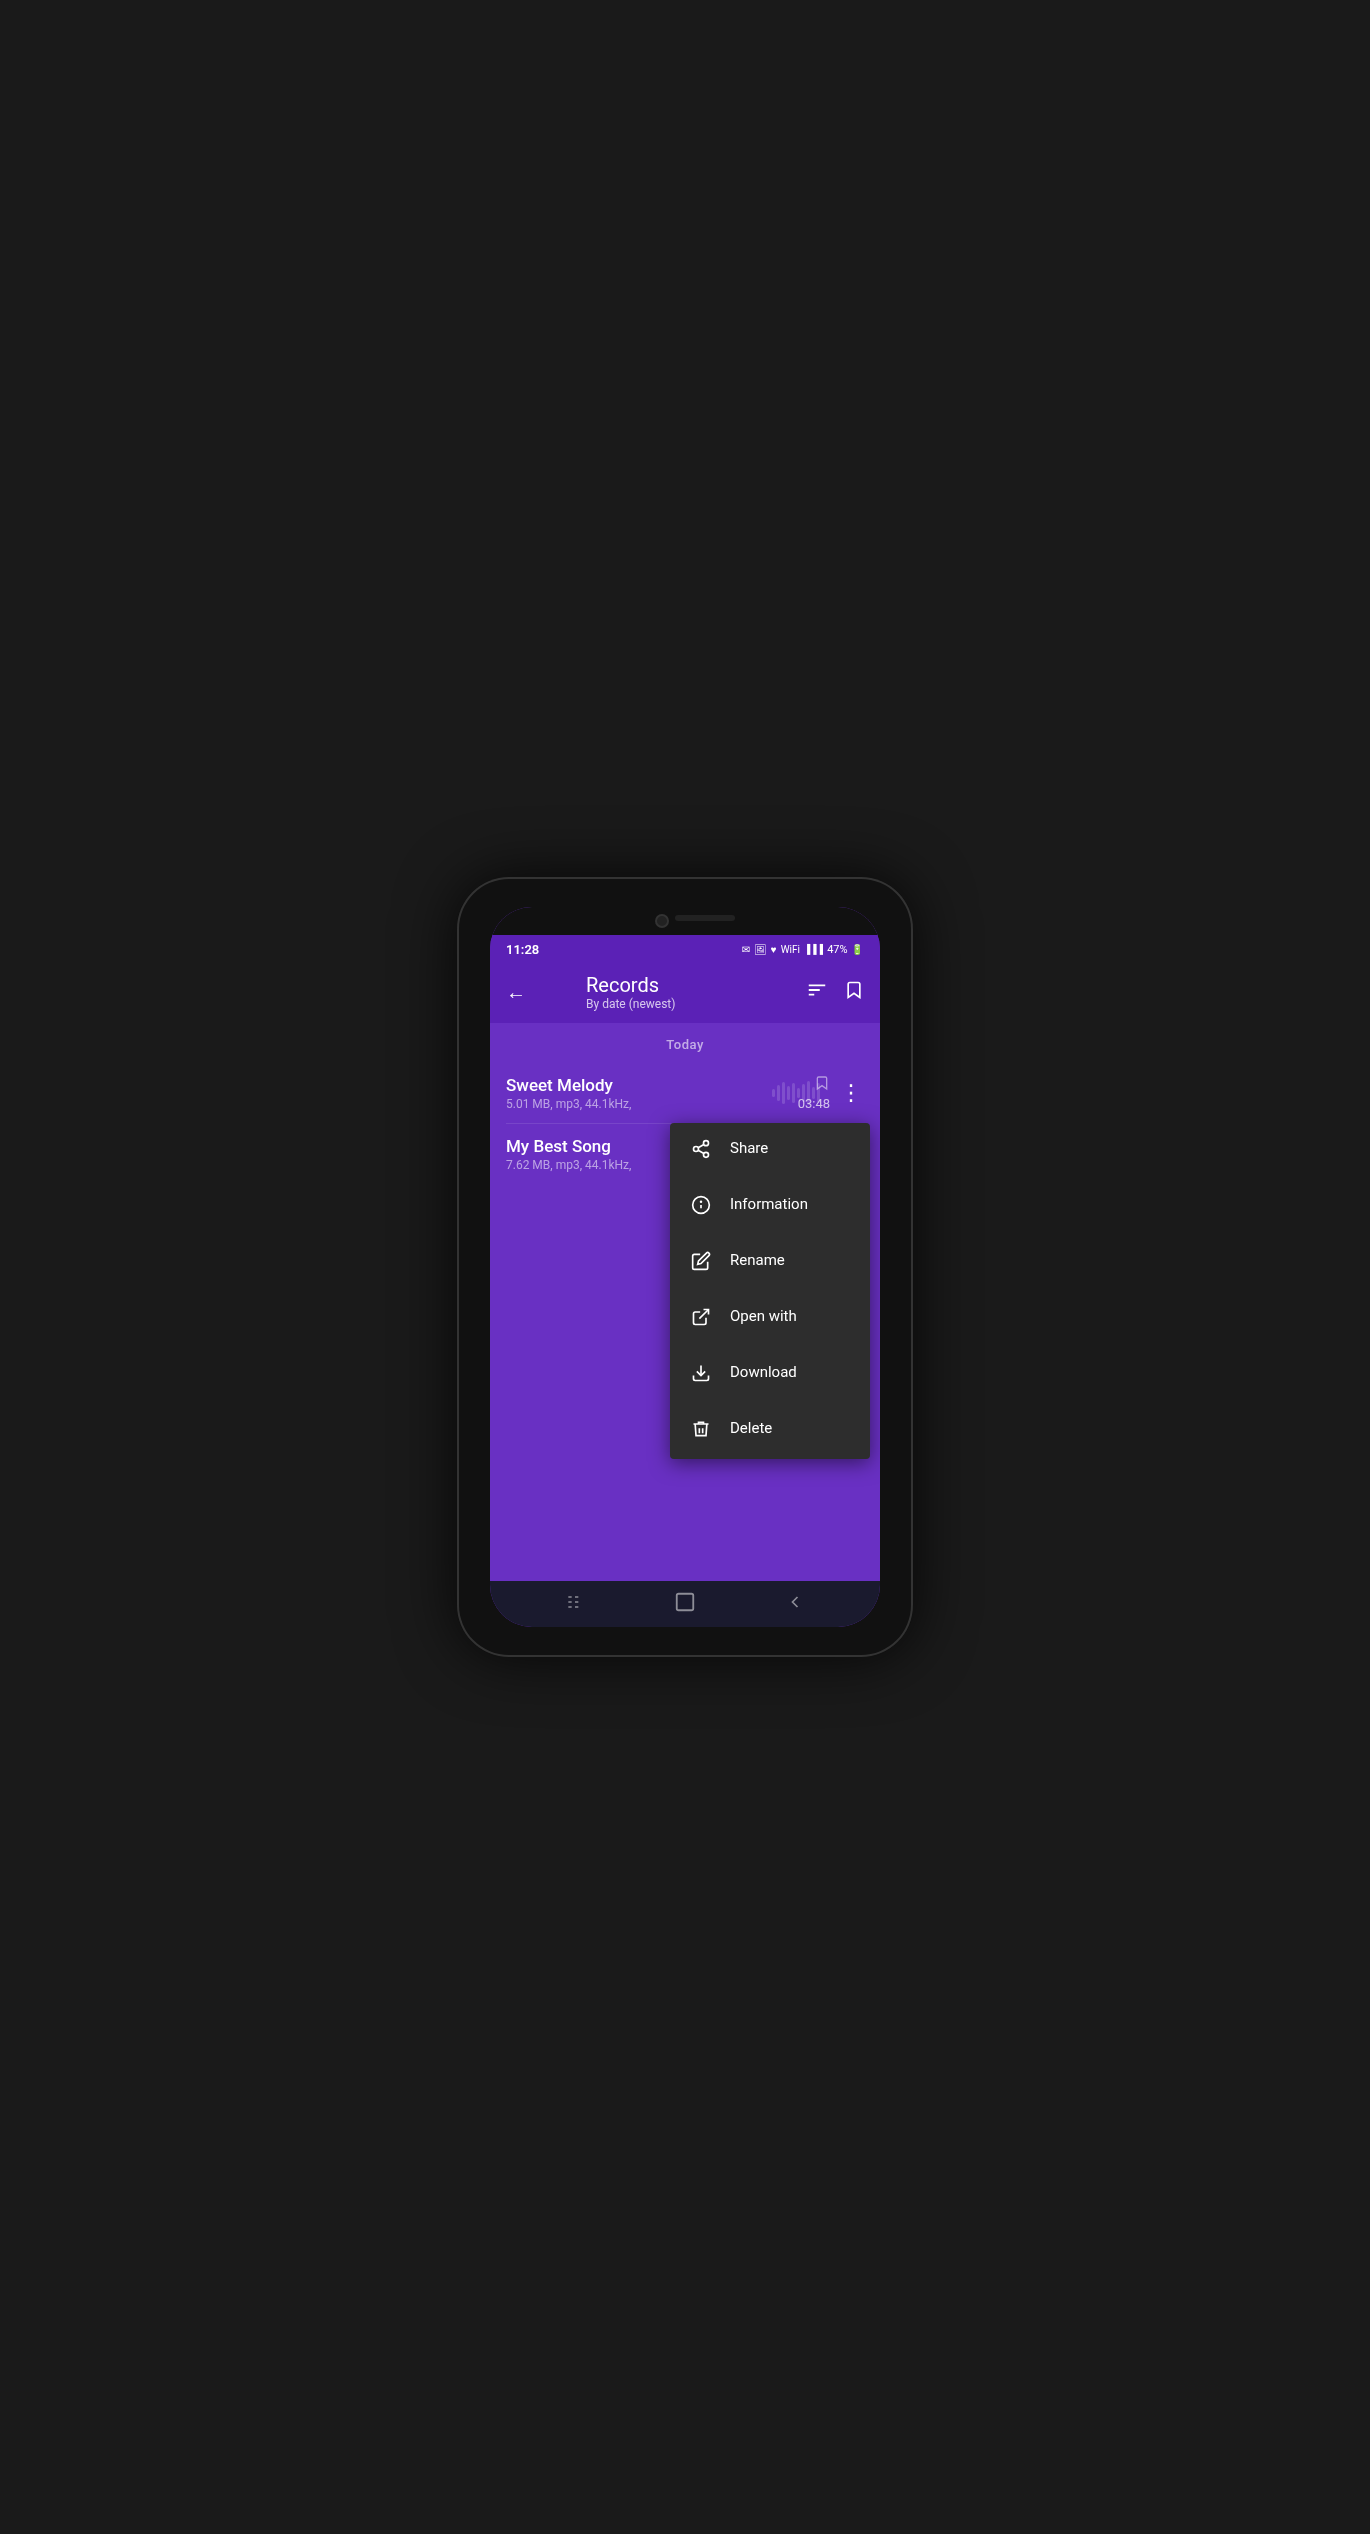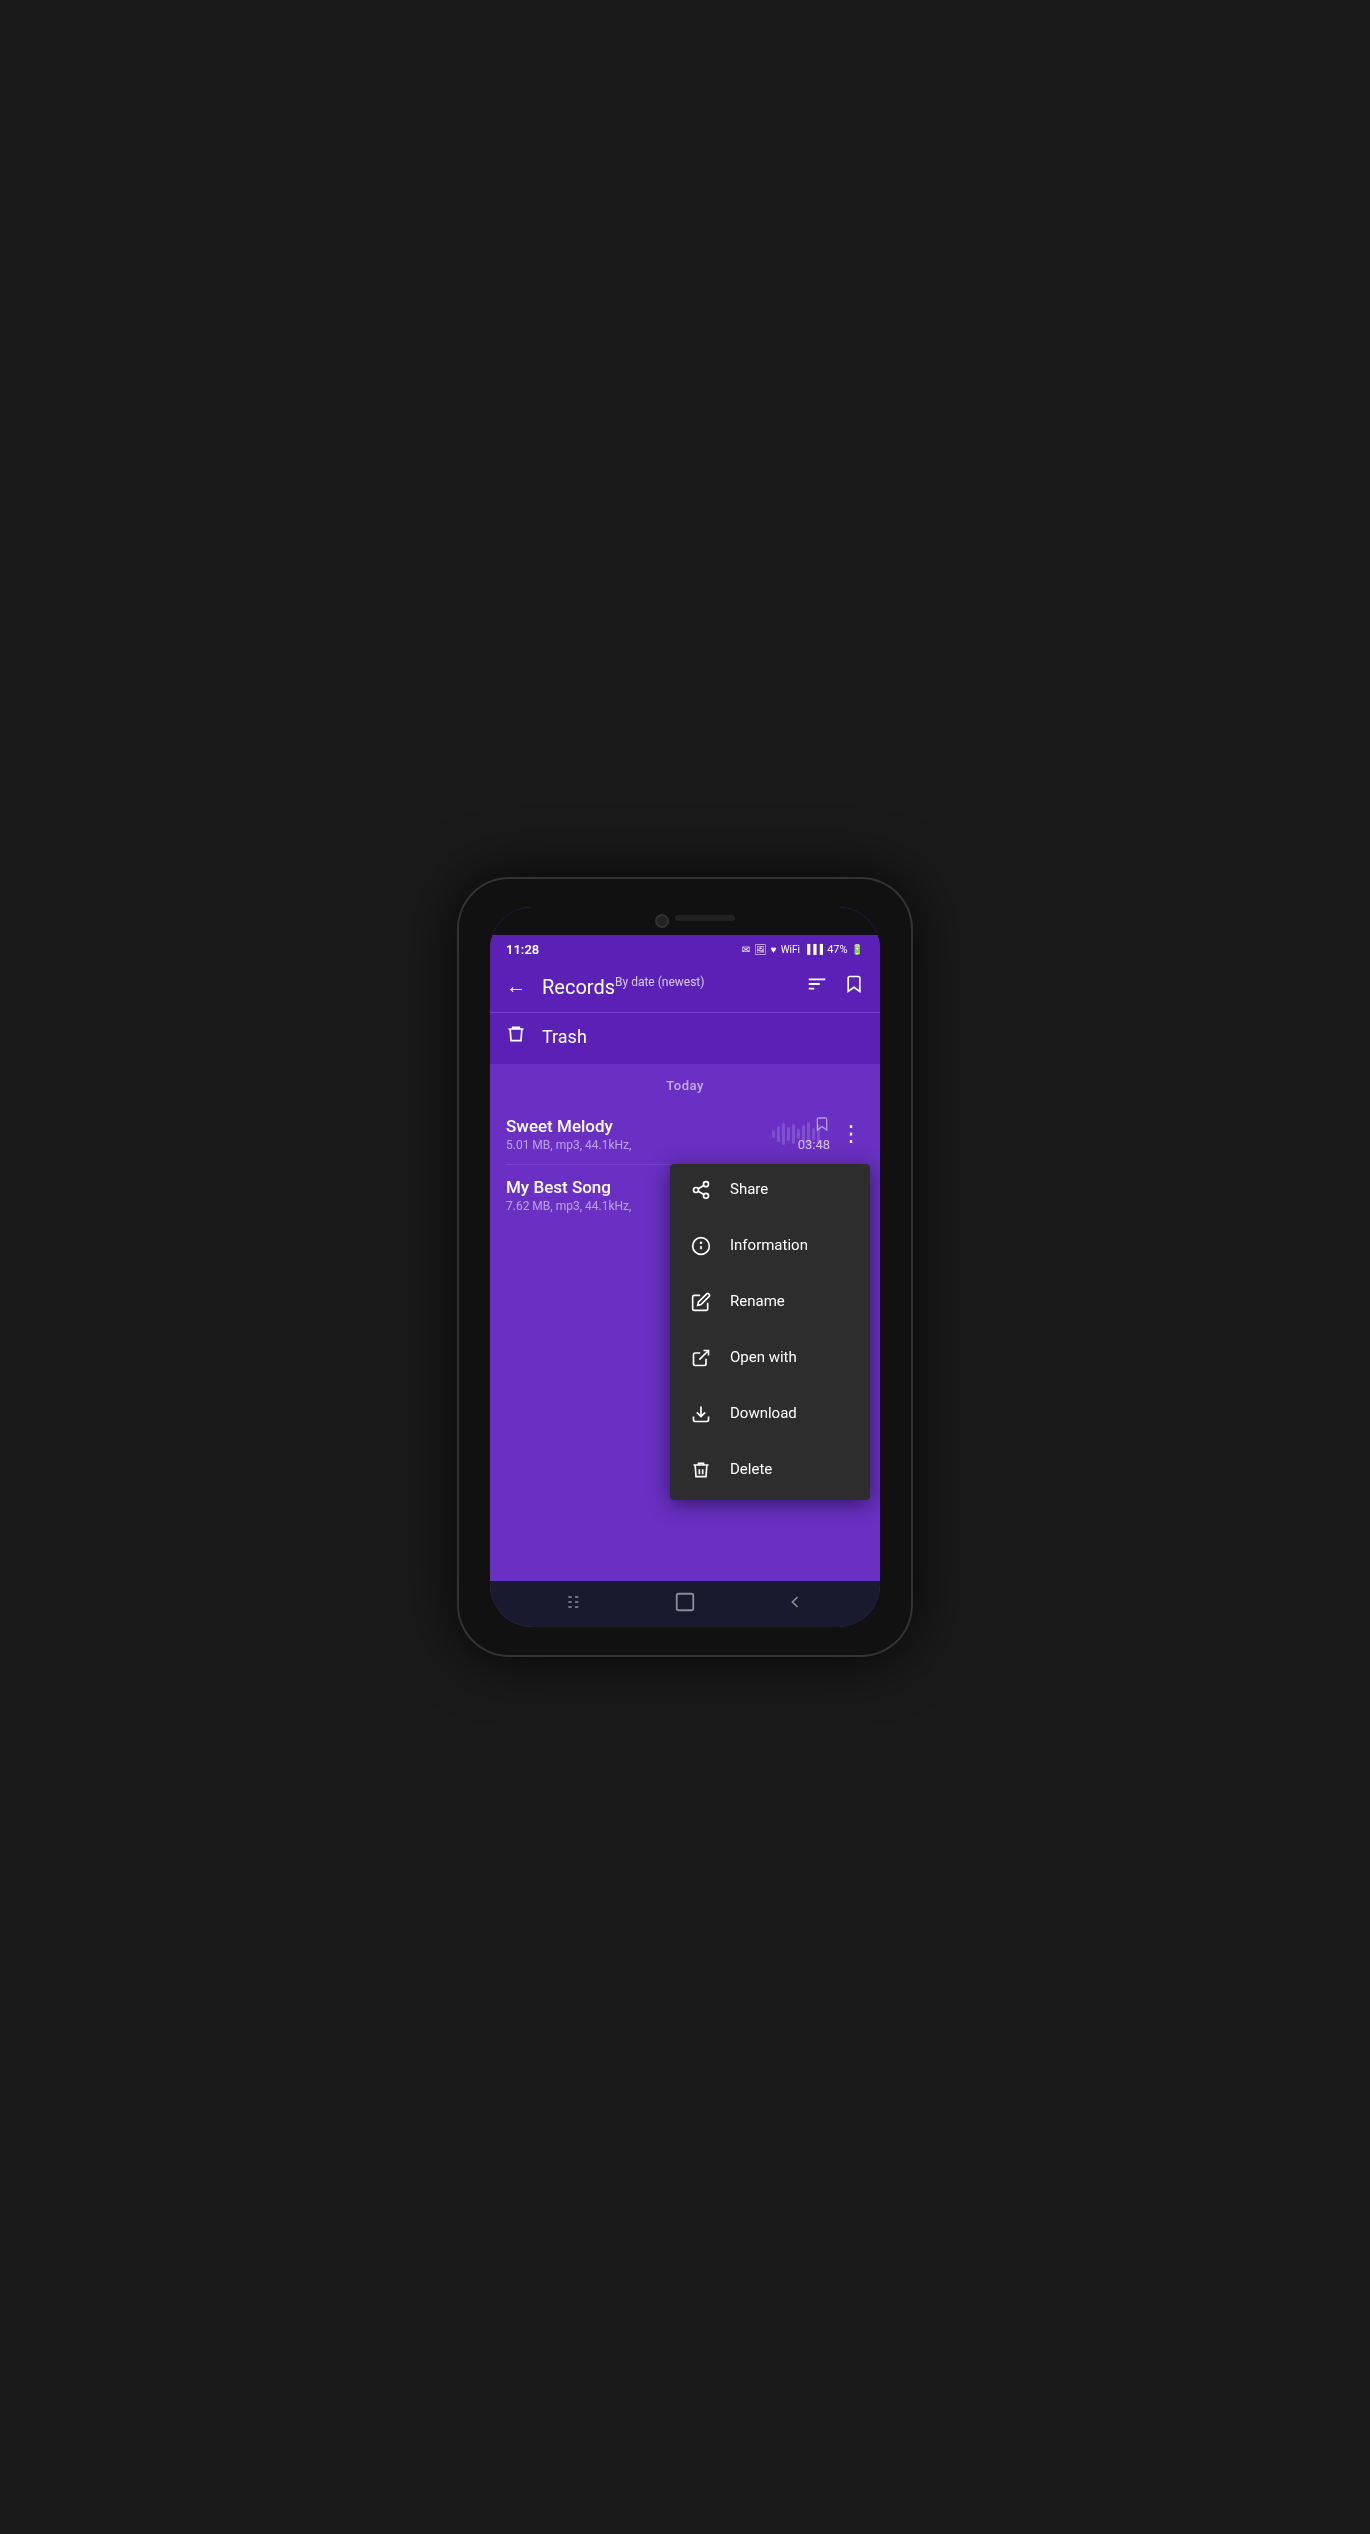--- a/index.html
+++ b/index.html
@@ -108,21 +108,22 @@
       align-items: center;
       gap: 16px;
     }
     .back-icon {
       color: white;
       font-size: 22px;
       cursor: pointer;
     }
     .app-bar-title {
       display: flex;
-      flex-direction: row;
+      flex-direction: column;
+      margin-left: 44px;
     }
     .app-title-text {
       color: white;
       font-size: 20px;
       font-weight: 400;
       line-height: 1.2;
     }
     .app-subtitle-text {
       color: rgba(255,255,255,0.75);
       font-size: 12px;
@@ -325,28 +326,20 @@
           </svg>
         </button>
         <button class="icon-btn">
           <svg width="20" height="22" viewBox="0 0 24 24" fill="none" stroke="white" stroke-width="2">
             <path d="M19 21l-7-5-7 5V5a2 2 0 0 1 2-2h10a2 2 0 0 1 2 2z"></path>
           </svg>
         </button>
       </div>
     </div>
 
-    <div class="trash-row">
-      <span class="trash-icon">
-        <svg width="20" height="22" viewBox="0 0 24 24" fill="white">
-          <path d="M3 6h18M8 6V4h8v2M19 6l-1 14H6L5 6h14z" stroke="white" stroke-width="2" fill="none"></path>
-        </svg>
-      </span>
-      <span class="trash-label">Trash</span>
-    </div>
 
     <div class="content-area">
 
       <div class="section-date">Today</div>
 
       <div class="song-item">
         <div class="song-info">
           <div class="song-title">Sweet Melody</div>
           <div class="song-meta">5.01 MB, mp3, 44.1kHz,</div>
         </div>

